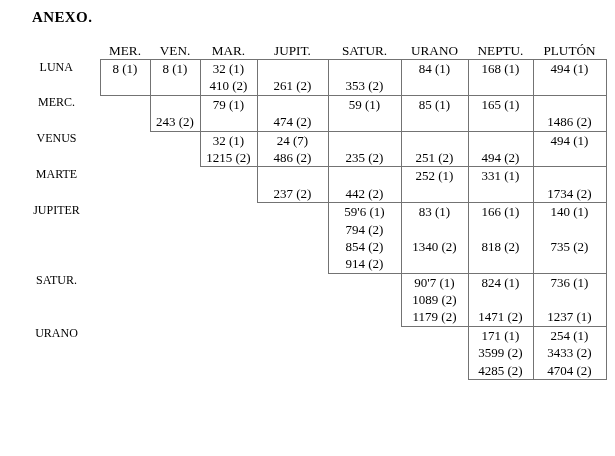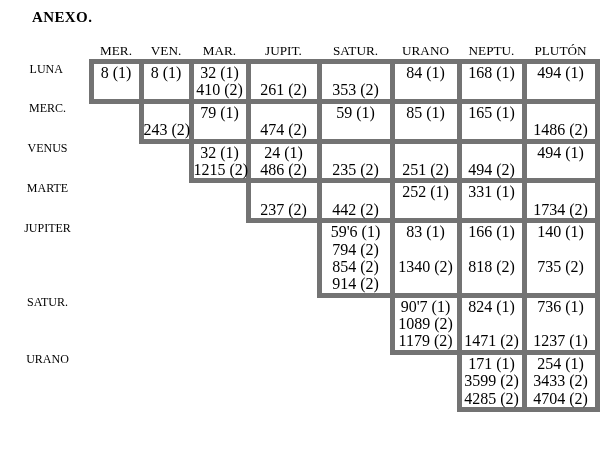--- a/index.html
+++ b/index.html
@@ -20,21 +20,21 @@
     position: absolute;
     left: 32px;
     top: 9px;
     font-size: 15px;
     font-weight: bold;
     letter-spacing: 0.4px;
   }
 
   #annex-table {
     position: absolute;
-    left: 4px;
+    left: 13px;
     top: 43px;
     width: 590px;
   }
 
   table.matrix {
     border-collapse: collapse;
     table-layout: fixed;
     width: 593px;
     margin: 0;
     font-size: 13.2px;
@@ -69,25 +69,25 @@
 
   td.rowlabel {
     text-align: right;
     padding-right: 7px;
     border: none;
     white-space: nowrap;
     font-size: 12px;
   }
 
   td.cell {
-    border: 5px solid #737373;
+    border: 1px solid #737373;
     line-height: 17.4px;
     padding: 0 2px;
     white-space: nowrap;
-    font-size: 16px;
+    font-size: 13px;
   }
 
   td.empty-nb {
     border: none;
   }
 
   .lines span {
     display: block;
     height: 17.4px;
     line-height: 17.4px;
@@ -228,21 +228,21 @@
           <td class="empty-nb"></td>
           <td class="empty-nb"></td>
           <td class="cell">
             <div class="lines">
               <span>32 (1)</span>
               <span>1215 (2)</span>
             </div>
           </td>
           <td class="cell">
             <div class="lines">
-              <span>24 (1)</span>
+              <span>24 (7)</span>
               <span>486 (2)</span>
             </div>
           </td>
           <td class="cell">
             <div class="lines">
               <span class="blank">&nbsp;</span>
               <span>235 (2)</span>
             </div>
           </td>
           <td class="cell">

